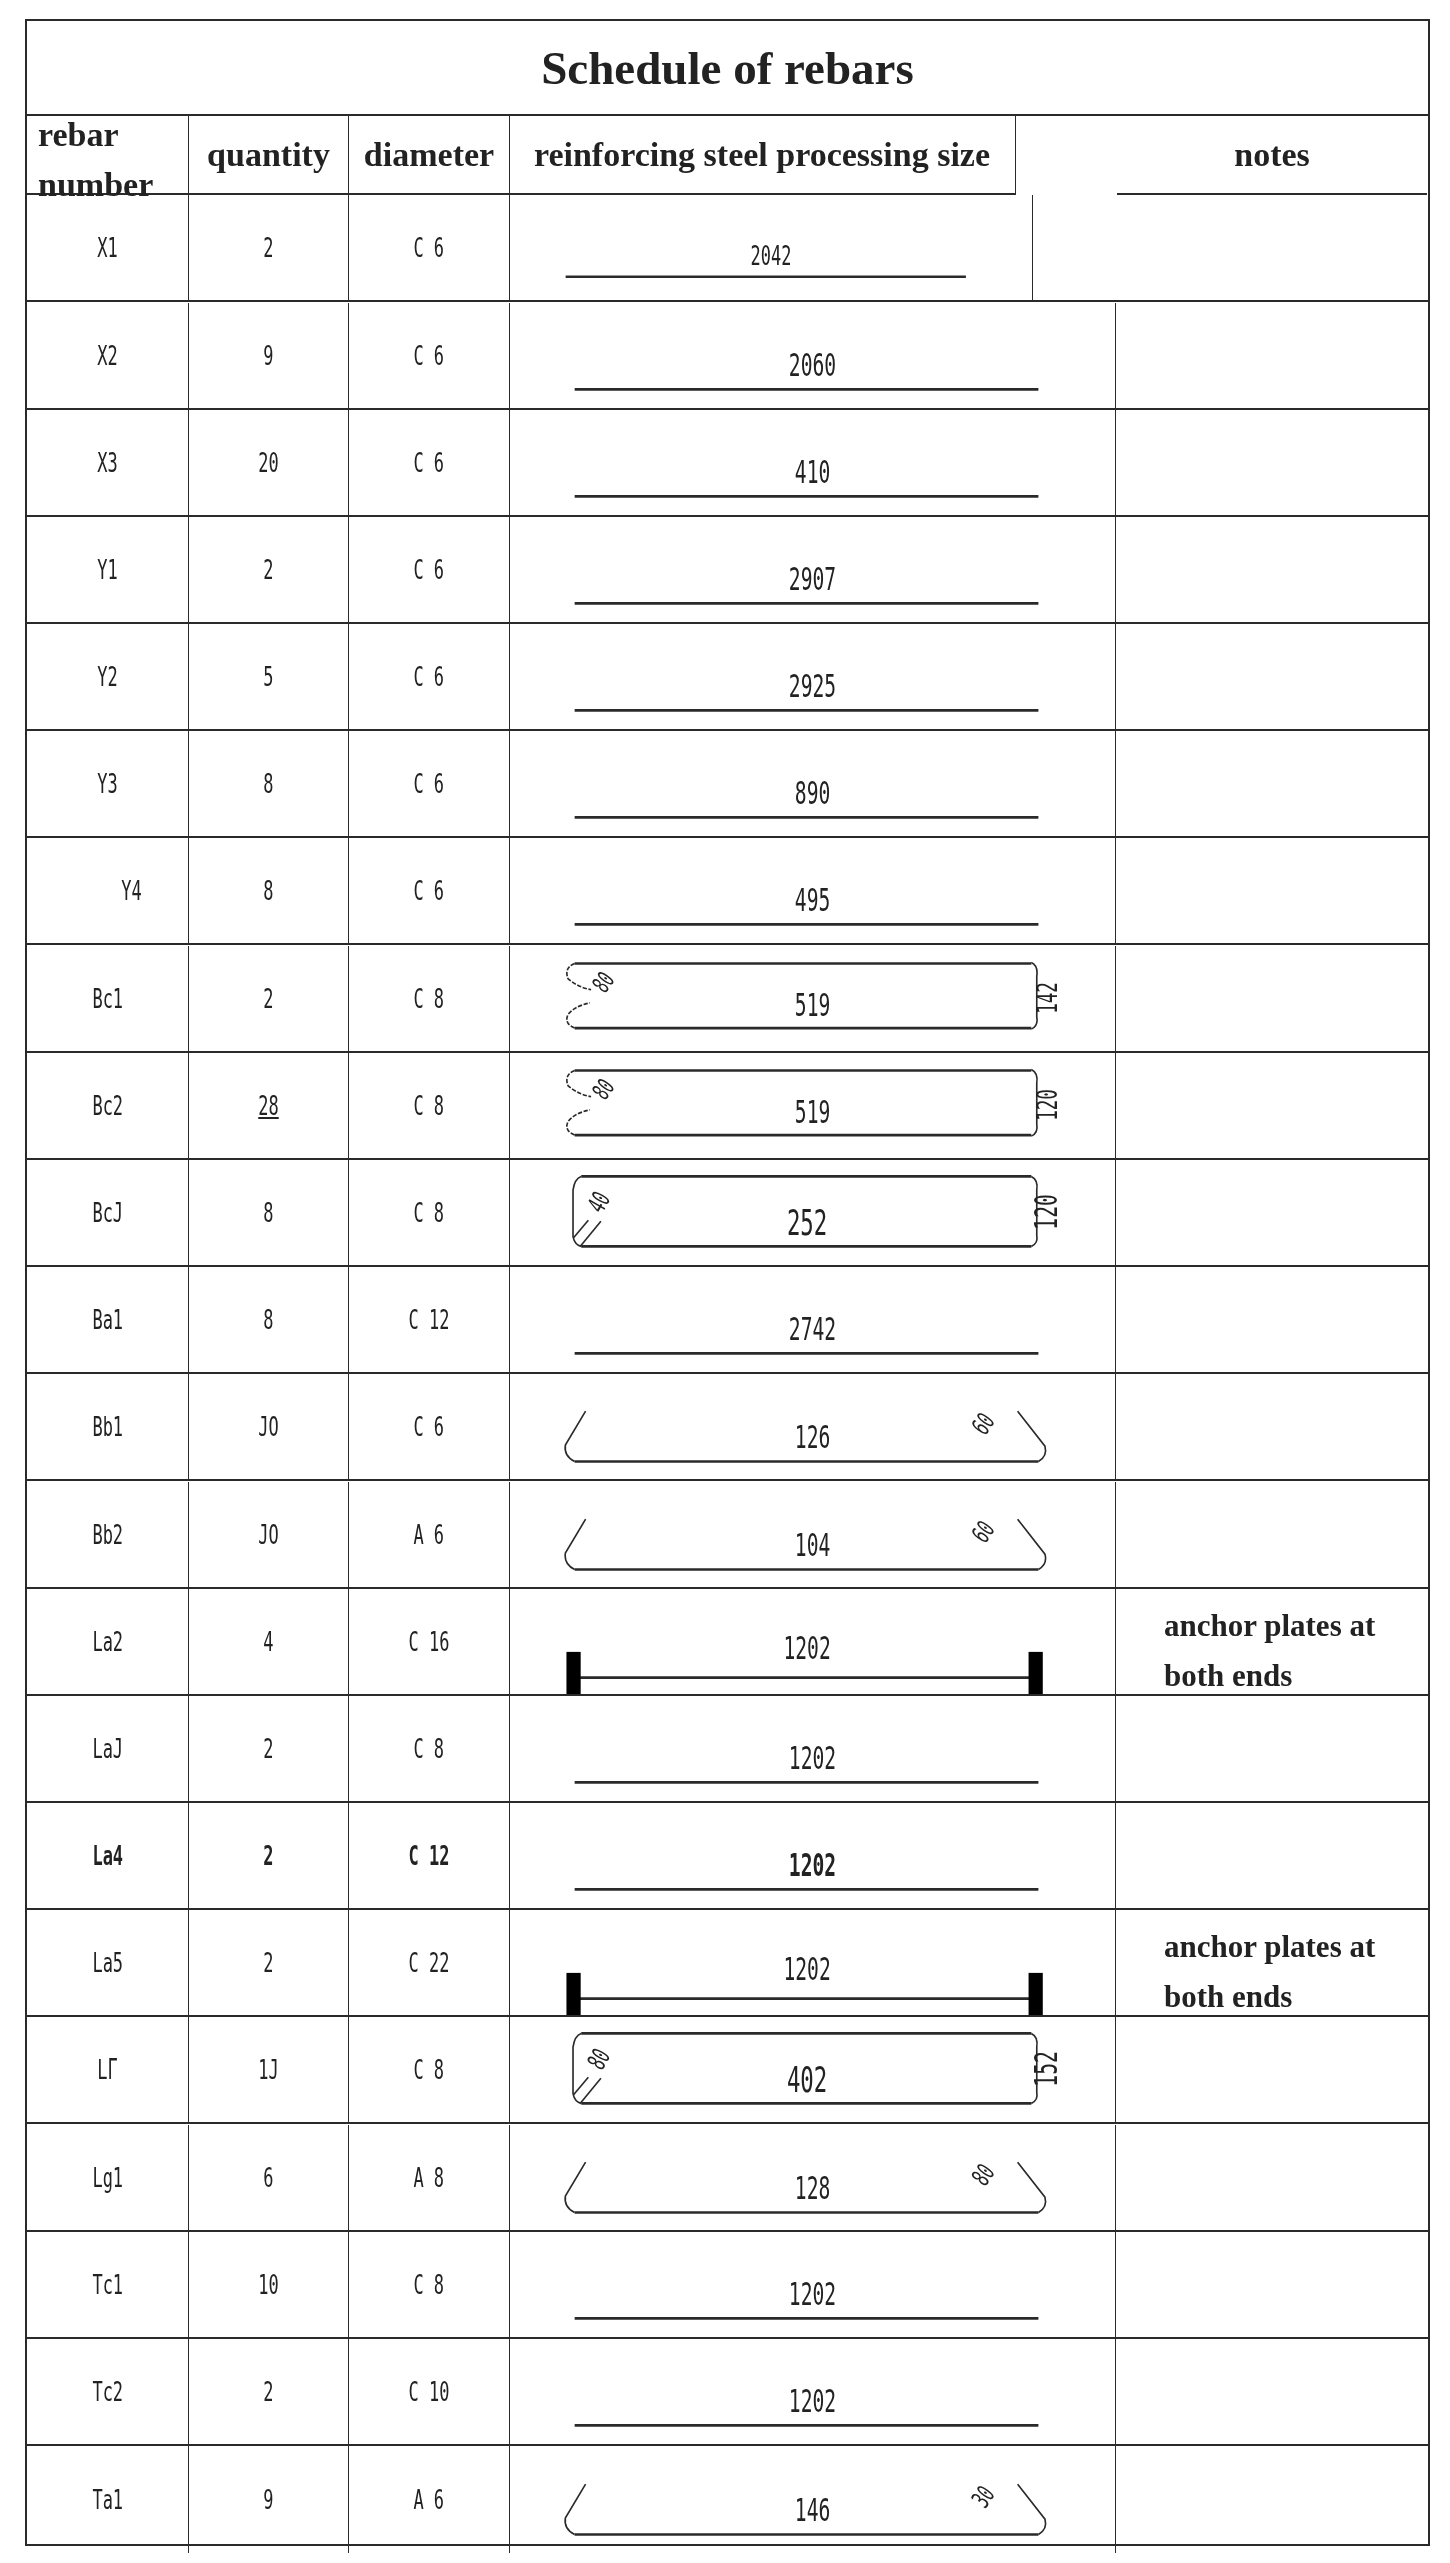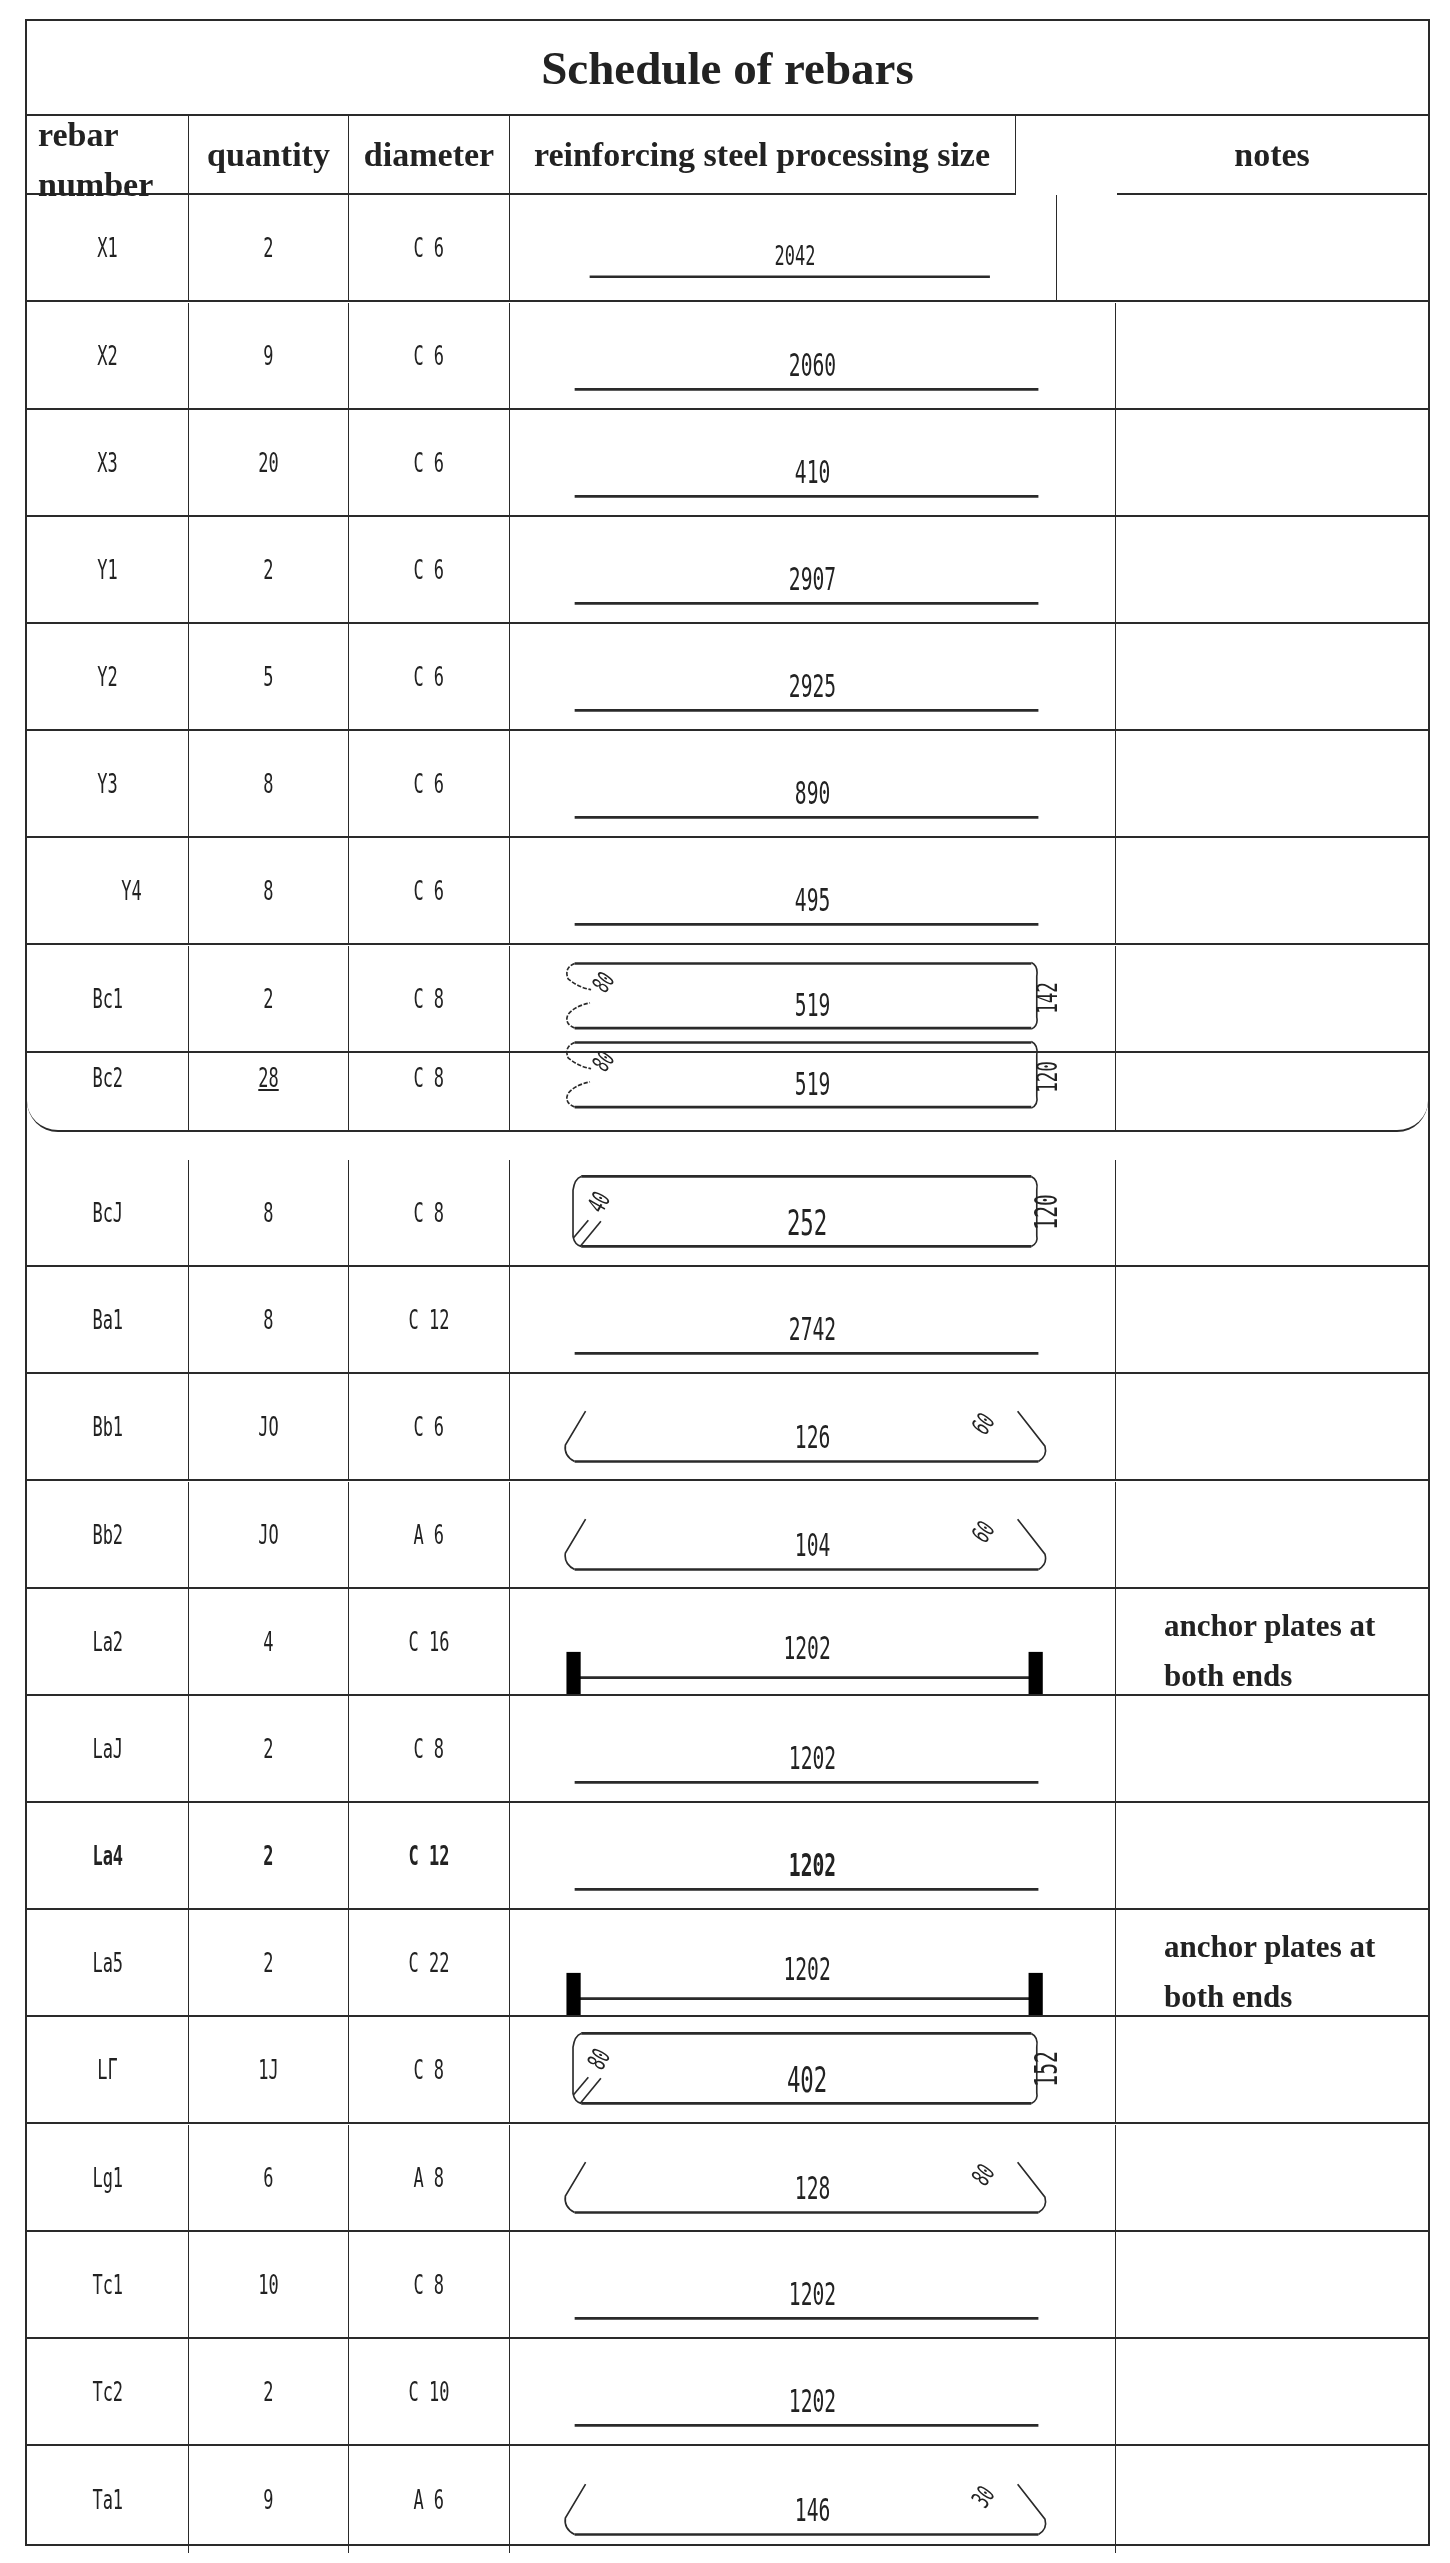--- a/index.html
+++ b/index.html
@@ -37,21 +37,21 @@
       <div class="row" style="top: 174px;">
         <div class="cell " style="left: 0px; width: 162px;">
           <span class="cad">X1</span>
         </div>
         <div class="cell " style="left: 162px; width: 160px;">
           <span class="cad">2</span>
         </div>
         <div class="cell " style="left: 322px; width: 161px;">
           <span class="cad">C 6</span>
         </div>
-        <div class="cell" style="left: 482px; width: 524px; margin-left: 24px;">
+        <div class="cell" style="left: 482px; width: 524px;">
           <div class="shape">
             <svg viewBox="0 0 1108 192" xmlns="http://www.w3.org/2000/svg" style="font-size:50px">
               <line x1="120" y1="158" x2="968" y2="158" stroke="#2a2a2a" stroke-width="5"></line>
               <g transform="translate(555 133) scale(0.62 1)">
                 <text x="0" y="0" text-anchor="middle" font-family="DejaVu Sans Mono, Liberation Mono, monospace" font-size="58" fill="#222">2042</text>
               </g>
             </svg>
           </div>
         </div>
         <div class="cell notes last" style="left: 1090px; width: 310px;"></div>
@@ -213,21 +213,21 @@
                 <text x="0" y="0" text-anchor="middle" font-family="DejaVu Sans Mono, Liberation Mono, monospace" font-size="52" fill="#222">142</text>
               </g>
               <g transform="translate(185 75) rotate(-55) scale(0.62 1)">
                 <text x="0" y="0" text-anchor="middle" font-family="DejaVu Sans Mono, Liberation Mono, monospace" font-size="44" fill="#222">80</text>
               </g>
             </svg>
           </div>
         </div>
         <div class="cell notes last" style="left: 1090px; width: 310px;"></div>
       </div>
-      <div class="row" style="top: 1004px; border-radius: 31px;">
+      <div class="row" style="top: 1032px;">
         <div class="cell " style="left: 0px; width: 162px;">
           <span class="cad">Bc2</span>
         </div>
         <div class="cell " style="left: 162px; width: 160px; text-decoration: underline;">
           <span class="cad">28</span>
         </div>
         <div class="cell " style="left: 322px; width: 161px;">
           <span class="cad">C 8</span>
         </div>
         <div class="cell" style="left: 482px; width: 607px;">

